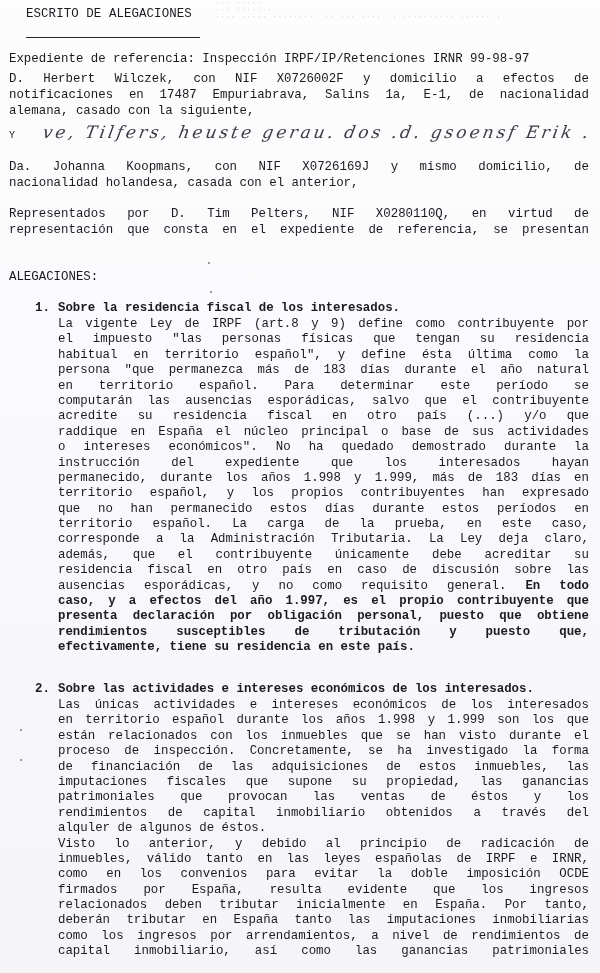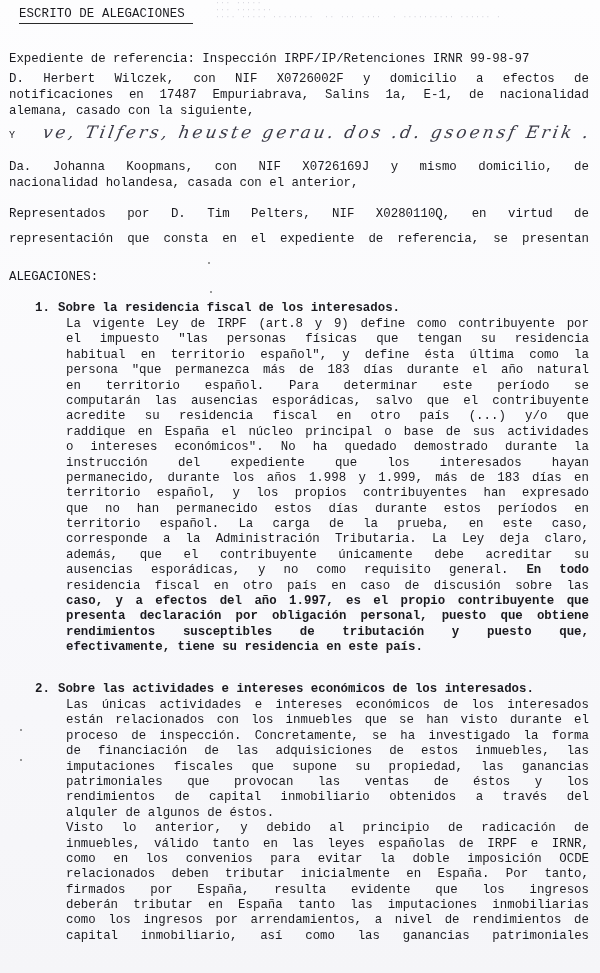--- a/index.html
+++ b/index.html
@@ -14,23 +14,23 @@
       position: relative;
     }
     .page {
       position: absolute;
       left: 0; top: 0;
       width: 600px; height: 973px;
       background: linear-gradient(180deg, #fdfdfe 0%, #f8f8fb 60%, #f5f5f8 100%);
     }
     .title {
       position: absolute;
-      left: 19px; top: 7px;
+      left: 26px; top: 7px;
       width: 174px;
-      padding-bottom: 2px;
+      padding-bottom: 16px;
       border-bottom: 1px solid #2a2a2a;
       letter-spacing: 0.1px;
     }
     .stamp {
       position: absolute;
       left: 205px; top: 0px;
       width: 395px; height: 32px;
       color: #c9c9d2;
       font-size: 7px;
       line-height: 7px;
@@ -59,21 +59,21 @@
       letter-spacing: 3px;
       transform: skewX(-10deg);
     }
     .y-mark {
       position: absolute;
       left: 9px; top: 130px;
       font-size: 10px;
     }
     .bold { font-weight: bold; }
     .para { position: absolute; left: 58px; width: 531px; line-height: 15.4px; }
-    .para .row { display: block; height: 15.4px; white-space: nowrap; text-align: justify; text-align-last: justify; margin-left: 8px; }
+    .para .row { display: block; height: 15.4px; white-space: nowrap; text-align: justify; text-align-last: justify; }
     .para .row.last { text-align-last: left; }
     .dot { position: absolute; width: 2px; height: 2px; background: #777; border-radius: 50%; }
   </style>
 </head>
 <body>
 
 <div class="page">
 
   <div class="stamp">  ··· ·····
   ··· ·······
@@ -87,21 +87,21 @@
   <div class="line justify" style="top:88px;">notificaciones en 17487 Empuriabrava, Salins 1a, E-1, de nacionalidad</div>
   <div class="line" style="top:104px;">alemana, casado con la siguiente,</div>
 
   <div class="y-mark">Y</div>
   <div class="handwriting">ve, Tilfers, heuste gerau. dos .d. gsoensf Erik .</div>
 
   <div class="line justify" style="top:160px;">Da. Johanna Koopmans, con NIF X0726169J y mismo domicilio, de</div>
   <div class="line" style="top:176px;">nacionalidad holandesa, casada con el anterior,</div>
 
   <div class="line justify" style="top:207px;">Representados por D. Tim Pelters, NIF X0280110Q, en virtud de</div>
-  <div class="line justify" style="top:232px;">representación que consta en el expediente de referencia, se presentan</div>
+  <div class="line justify" style="top:223px;">representación que consta en el expediente de referencia, se presentan</div>
 
   <div class="line" style="top:270px;">ALEGACIONES:</div>
 
   <div class="line bold" style="left:35px;top:301px;width:30px;">1.</div>
   <div class="line bold" style="left:58px;top:301px;width:531px;">Sobre la residencia fiscal de los interesados.</div>
   <div class="para" style="top:317px;" id="a1body">
       <span class="row">La vigente Ley de IRPF (art.8 y 9) define como contribuyente por</span>
       <span class="row">el impuesto "las personas físicas que tengan su residencia</span>
       <span class="row">habitual en territorio español", y define ésta última como la</span>
       <span class="row">persona "que permanezca más de 183 días durante el año natural</span>
@@ -110,44 +110,45 @@
       <span class="row">acredite su residencia fiscal en otro país (...) y/o que</span>
       <span class="row">raddique en España el núcleo principal o base de sus actividades</span>
       <span class="row">o intereses económicos". No ha quedado demostrado durante la</span>
       <span class="row">instrucción del expediente que los interesados hayan</span>
       <span class="row">permanecido, durante los años 1.998 y 1.999, más de 183 días en</span>
       <span class="row">territorio español, y los propios contribuyentes han expresado</span>
       <span class="row">que no han permanecido estos días durante estos períodos en</span>
       <span class="row">territorio español. La carga de la prueba, en este caso,</span>
       <span class="row">corresponde a la Administración Tributaria. La Ley deja claro,</span>
       <span class="row">además, que el contribuyente únicamente debe acreditar su</span>
+      <span class="row">residencia fiscal en otro país en caso de discusión sobre las</span>
       <span class="row"><span>ausencias esporádicas, y no como requisito general. </span><span class="bold">En todo</span></span>
-      <span class="row">residencia fiscal en otro país en caso de discusión sobre las</span>
       <span class="row bold">caso, y a efectos del año 1.997, es el propio contribuyente que</span>
       <span class="row bold">presenta declaración por obligación personal, puesto que obtiene</span>
       <span class="row bold">rendimientos susceptibles de tributación y puesto que,</span>
       <span class="row last bold">efectivamente, tiene su residencia en este país.</span>
     </div>
 
   <div class="line bold" style="left:35px;top:682px;width:30px;">2.</div>
   <div class="line bold" style="left:58px;top:682px;width:531px;">Sobre las actividades e intereses económicos de los interesados.</div>
   <div class="para" style="top:698px;" id="a2body">
       <span class="row">Las únicas actividades e intereses económicos de los interesados</span>
+      <span class="row">en territorio español durante los años 1.998 y 1.999 son los que</span>
       <span class="row">están relacionados con los inmuebles que se han visto durante el</span>
       <span class="row">proceso de inspección. Concretamente, se ha investigado la forma</span>
       <span class="row">de financiación de las adquisiciones de estos inmuebles, las</span>
       <span class="row">imputaciones fiscales que supone su propiedad, las ganancias</span>
       <span class="row">patrimoniales que provocan las ventas de éstos y los</span>
       <span class="row">rendimientos de capital inmobiliario obtenidos a través del</span>
       <span class="row last">alquler de algunos de éstos.</span>
       <span class="row">Visto lo anterior, y debido al principio de radicación de</span>
       <span class="row">inmuebles, válido tanto en las leyes españolas de IRPF e IRNR,</span>
       <span class="row">como en los convenios para evitar la doble imposición OCDE</span>
+      <span class="row">firmados por España, resulta evidente que los ingresos</span>
       <span class="row">relacionados deben tributar inicialmente en España. Por tanto,</span>
-      <span class="row">firmados por España, resulta evidente que los ingresos</span>
       <span class="row">deberán tributar en España tanto las imputaciones inmobiliarias</span>
       <span class="row">como los ingresos por arrendamientos, a nivel de rendimientos de</span>
       <span class="row">capital inmobiliario, así como las ganancias patrimoniales</span>
     </div>
 
   <span class="dot" style="left:208px;top:262px;"></span>
   <span class="dot" style="left:210px;top:291px;"></span>
   <span class="dot" style="left:20px;top:729px;"></span>
   <span class="dot" style="left:20px;top:759px;"></span>
 </div>

